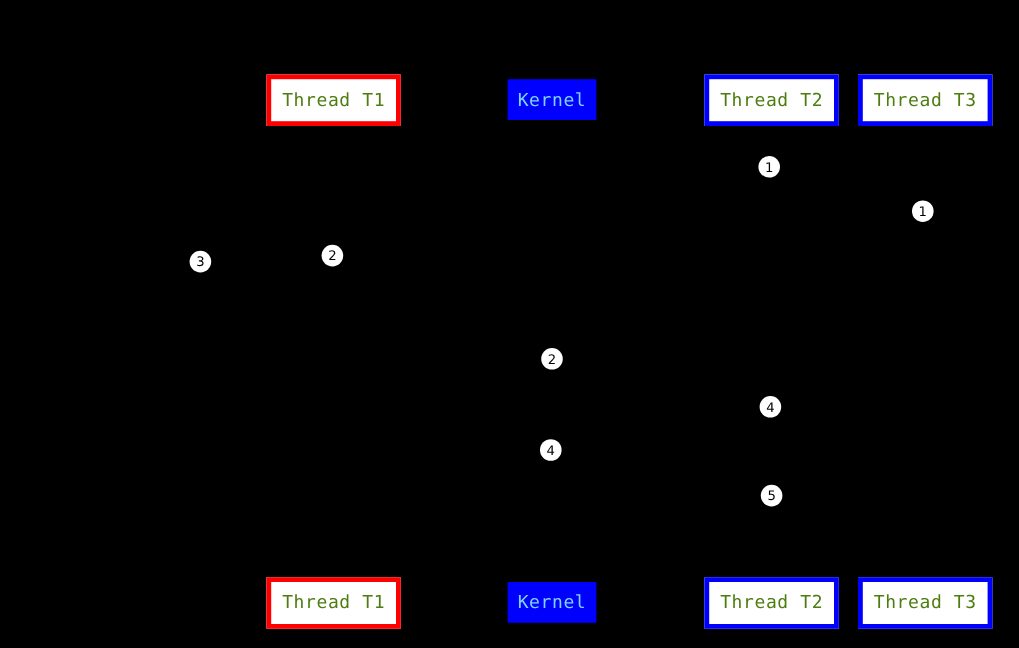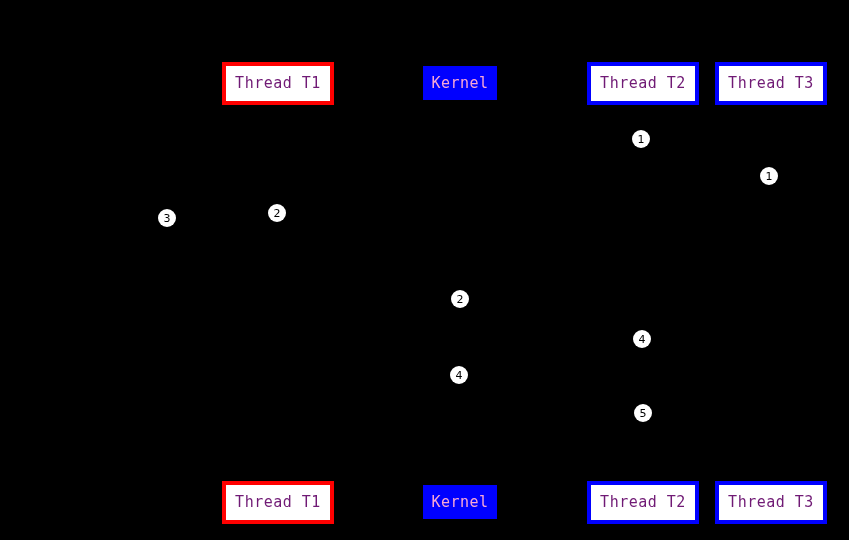--- a/index.html
+++ b/index.html
@@ -31,25 +31,25 @@
     display: flex;
     align-items: center;
     justify-content: center;
     font-size: 15px;
     letter-spacing: 0.5px;
     white-space: nowrap;
     line-height: 1;
   }
   .participant.outlined {
     background: #ffffff;
-    color: #701a75;
+    color: #4d7c0f;
     border-style: solid;
   }
   .participant.filled {
-    color: #f9a8d4;
+    color: #7dd3fc;
     border: none;
   }
 
   
   .step-marker {
     position: absolute;
     width: 18px;
     height: 18px;
     border-radius: 50%;
     background: #ffffff;

